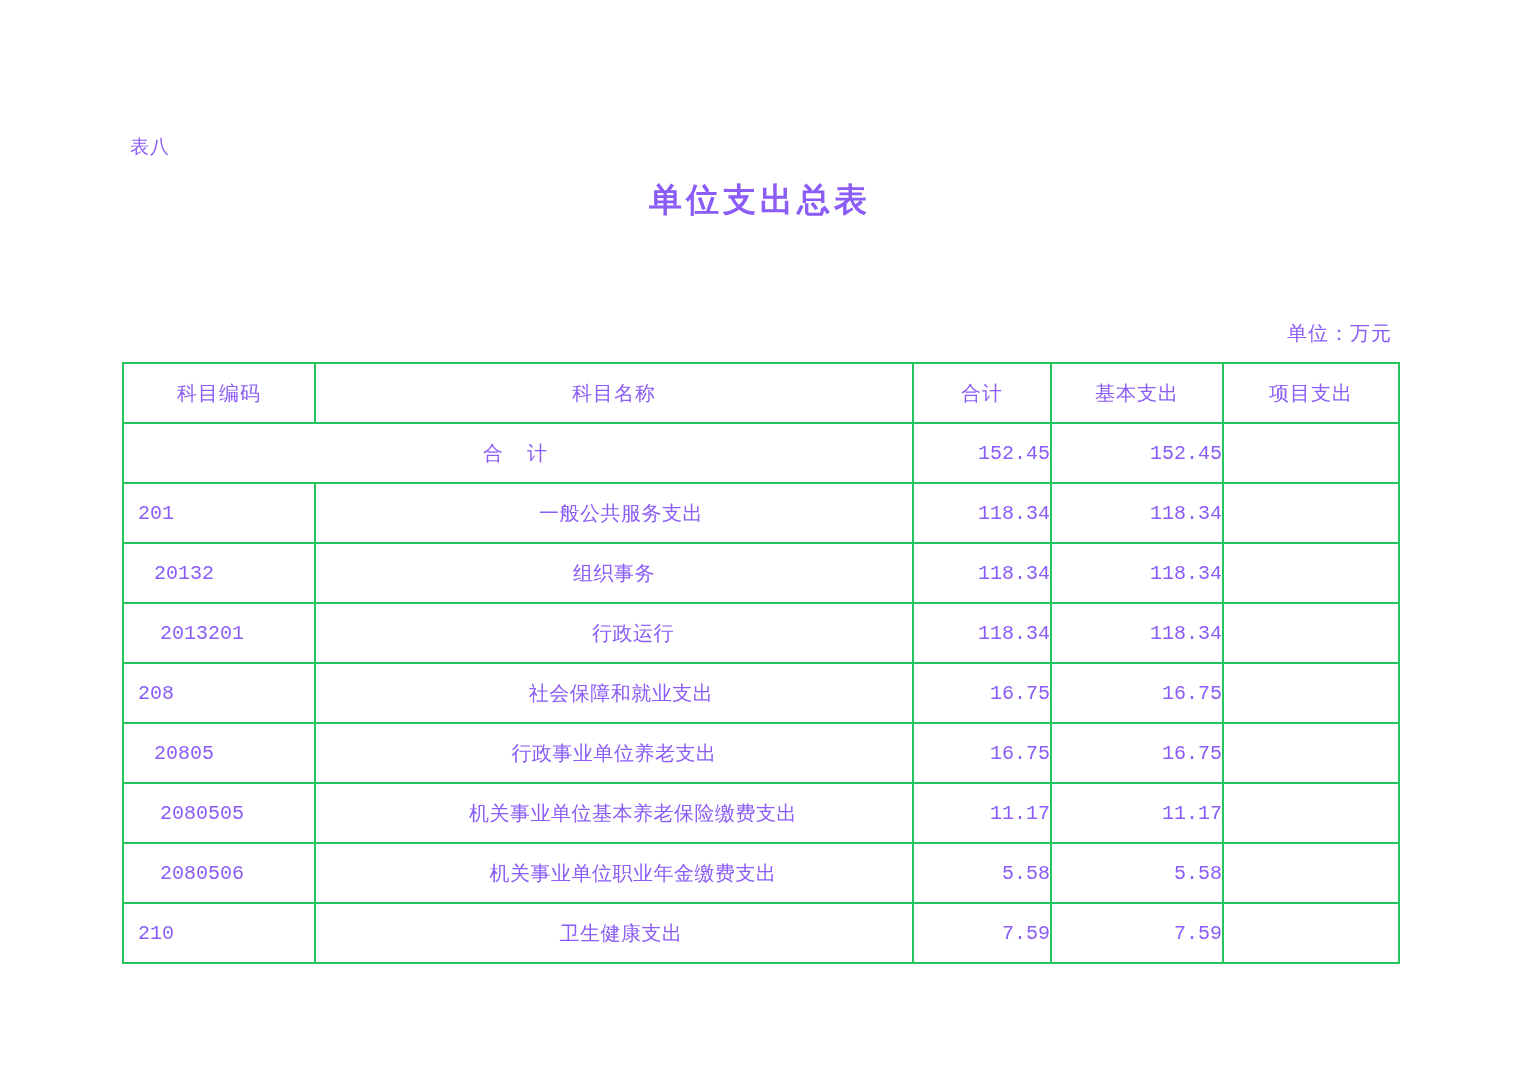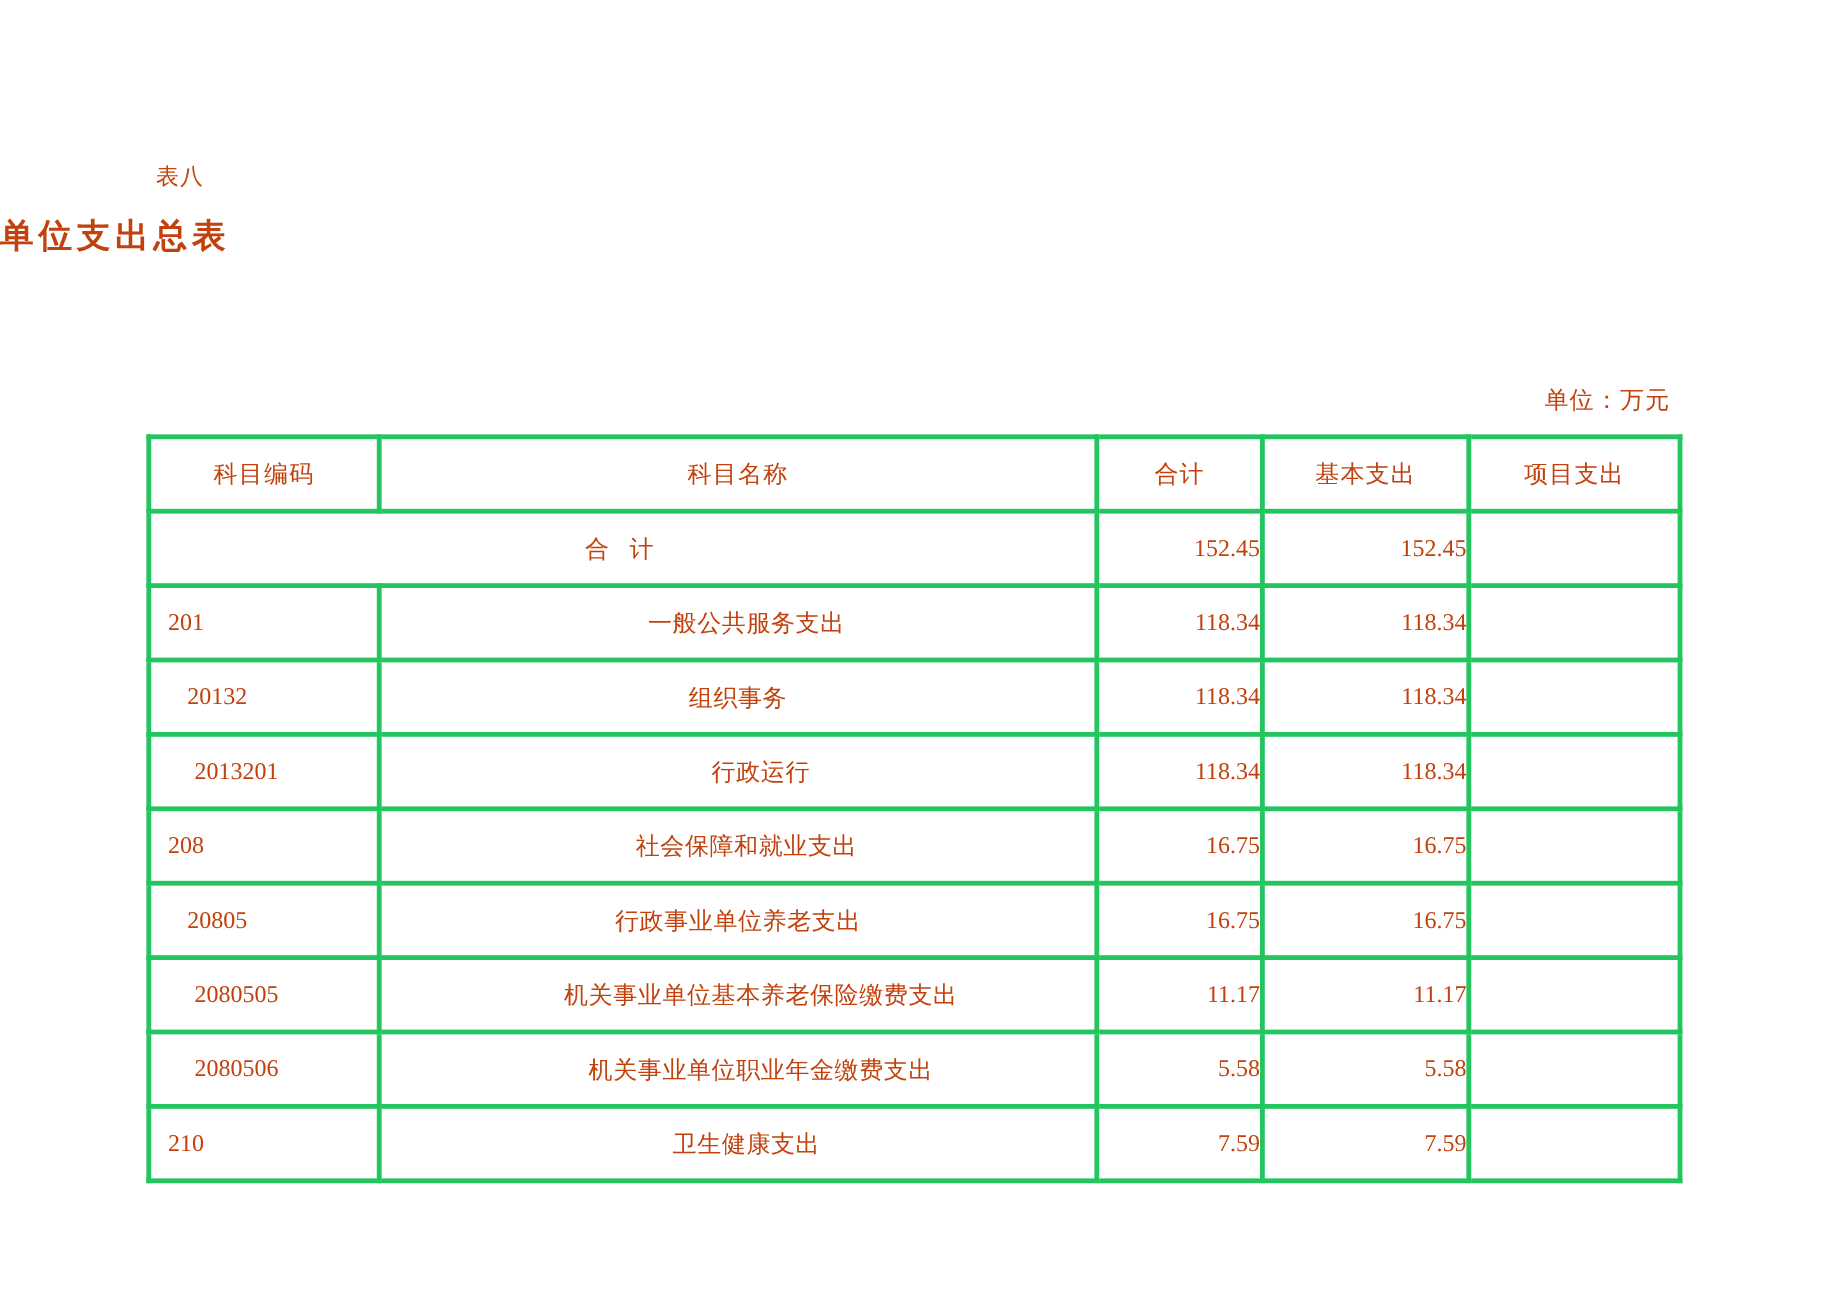--- a/index.html
+++ b/index.html
@@ -6,37 +6,38 @@
     margin: 0;
     padding: 0;
     background: #ffffff;
   }
   .page {
     position: relative;
     width: 1520px;
     height: 1074px;
     background: #ffffff;
     font-family: "Liberation Serif", "DejaVu Serif", serif;
-    color: #c2410c;
+    color: #8b5cf6;
     overflow: hidden;
   }
   .table-label {
     position: absolute;
     left: 130px;
     top: 134px;
     font-size: 19px;
     letter-spacing: 1px;
     font-family: "Liberation Sans", sans-serif;
   }
   .doc-title {
     position: absolute;
     left: 0;
     right: 0;
     top: 178px;
-    font-size: 28px;
+    text-align: center;
+    font-size: 33px;
     font-weight: bold;
     letter-spacing: 4px;
     font-family: "Liberation Serif", serif;
   }
   .unit-note {
     position: absolute;
     right: 128px;
     top: 320px;
     font-size: 20px;
     letter-spacing: 1px;
@@ -44,26 +45,26 @@
   }
   table.budget {
     position: absolute;
     left: 122px;
     top: 362px;
     width: 1276px;
     border-collapse: collapse;
     table-layout: fixed;
   }
   table.budget td, table.budget th {
-    border: 4px solid #22c55e;
+    border: 2px solid #22c55e;
     font-size: 20px;
     font-weight: normal;
     padding: 0;
     height: 58px;
-    font-family: Liberation Serif, serif;
+    font-family: Liberation Mono, monospace;
   }
   .col-code { width: 192px; }
   .col-name { width: 598px; }
   .col-total { width: 138px; }
   .col-basic { width: 172px; }
   .col-project { width: 176px; }
 
   th.hdr {
     text-align: center;
     letter-spacing: 1px;

